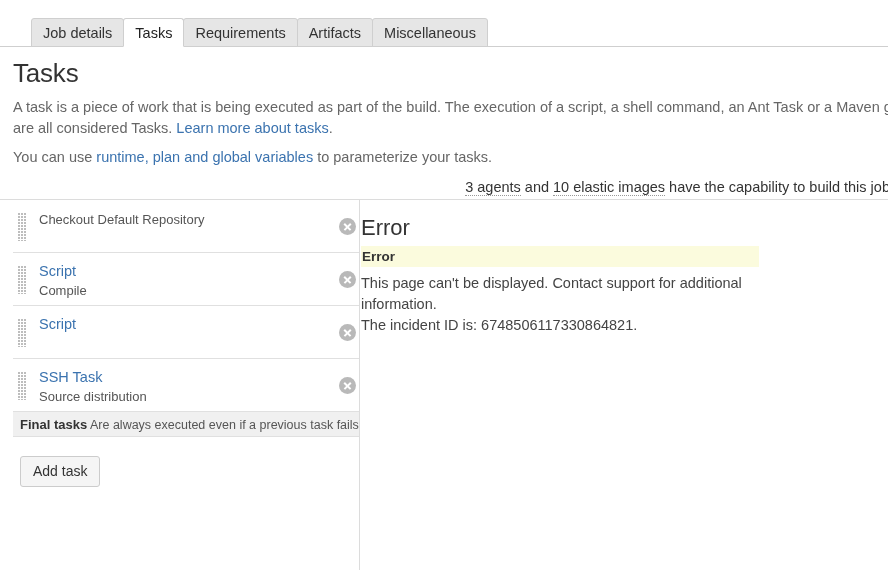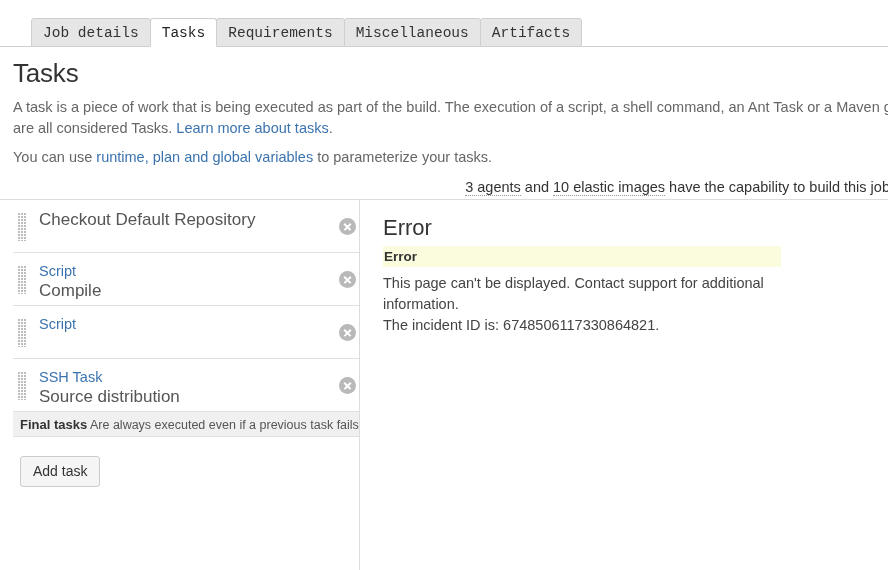--- a/index.html
+++ b/index.html
@@ -33,21 +33,20 @@
     width: 888px;
     height: 1px;
     background: #cfcfcf;
   }
   .tabs {
     position: absolute;
     left: 31px; top: 18px;
     display: flex;
     align-items: flex-end;
     height: 29px;
-    font-family: Liberation Mono, monospace;
   }
   .tab {
     position: relative;
     height: 29px;
     line-height: 28px;
     padding: 0 11px;
     font-size: 14.5px;
     color: #333333;
     background: #e6e6e6;
     border: 1px solid #cfcfcf;
@@ -161,21 +160,21 @@
     display: block;
     font-size: 14.5px;
     color: #3b73af;
     line-height: 18px;
     text-decoration: none;
     cursor: pointer;
   }
   .task-sub {
     display: block;
     margin-top: 3px;
-    font-size: 17px;
+    font-size: 13px;
     color: #555555;
     line-height: 16px;
   }
 
   .del-btn {
     position: absolute;
     right: 3px;
     top: 18px;
     width: 17px;
     height: 17px;
@@ -237,21 +236,21 @@
     background: #f5f5f5;
     border: 1px solid #cccccc;
     border-radius: 3px;
     cursor: pointer;
     line-height: 16px;
   }
 
   
   .errpanel {
     position: absolute;
-    left: 383px; top: 200px;
+    left: 361px; top: 200px;
     width: 470px;
   }
   .err-heading {
     margin: 14px 0 0 0;
     font-size: 22px;
     font-weight: normal;
     color: #333333;
     line-height: 27px;
   }
   .err-band {
@@ -277,22 +276,22 @@
 <body>
 
 <div id="page">
 
   <div class="tabbar">
     <div class="tabbar-rule"></div>
     <div class="tabs">
       <div class="tab">Job details</div>
       <div class="tab active">Tasks</div>
       <div class="tab">Requirements</div>
+      <div class="tab">Artifacts</div>
       <div class="tab">Miscellaneous</div>
-      <div class="tab">Artifacts</div>
     </div>
   </div>
 
   <h1 class="page-title">Tasks</h1>
 
   <div class="intro intro-1"><span>A task is a piece of work that is being executed as part of the build. The execution of a script, a shell command, an Ant Task or a Maven goal are all considered Tasks. </span><a class="lnk" href="#">Learn more about tasks</a><span>.</span></div>
 
   <div class="intro intro-2"><span>You can use </span><a class="lnk" href="#">runtime, plan and global variables</a><span> to parameterize your tasks.</span></div>
 
   <div class="agent-note"><span class="dotted">3 agents</span><span> and </span><span class="dotted">10 elastic images</span><span> have the capability to build this job.</span></div>

